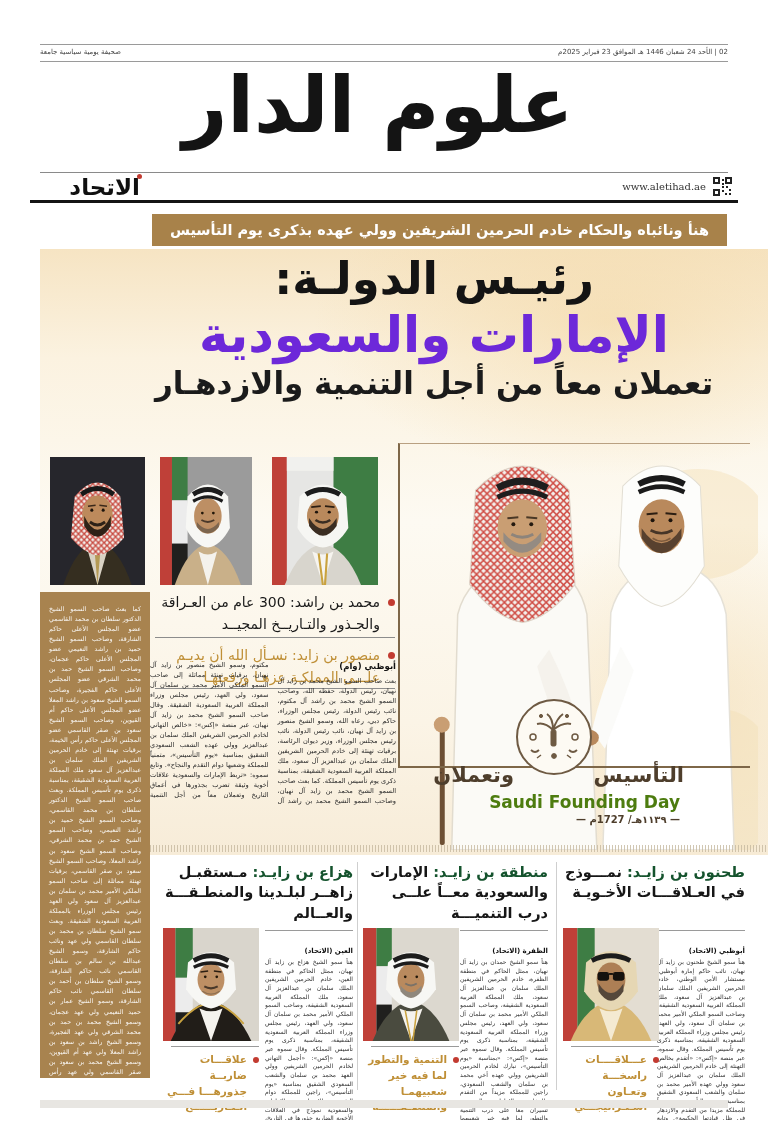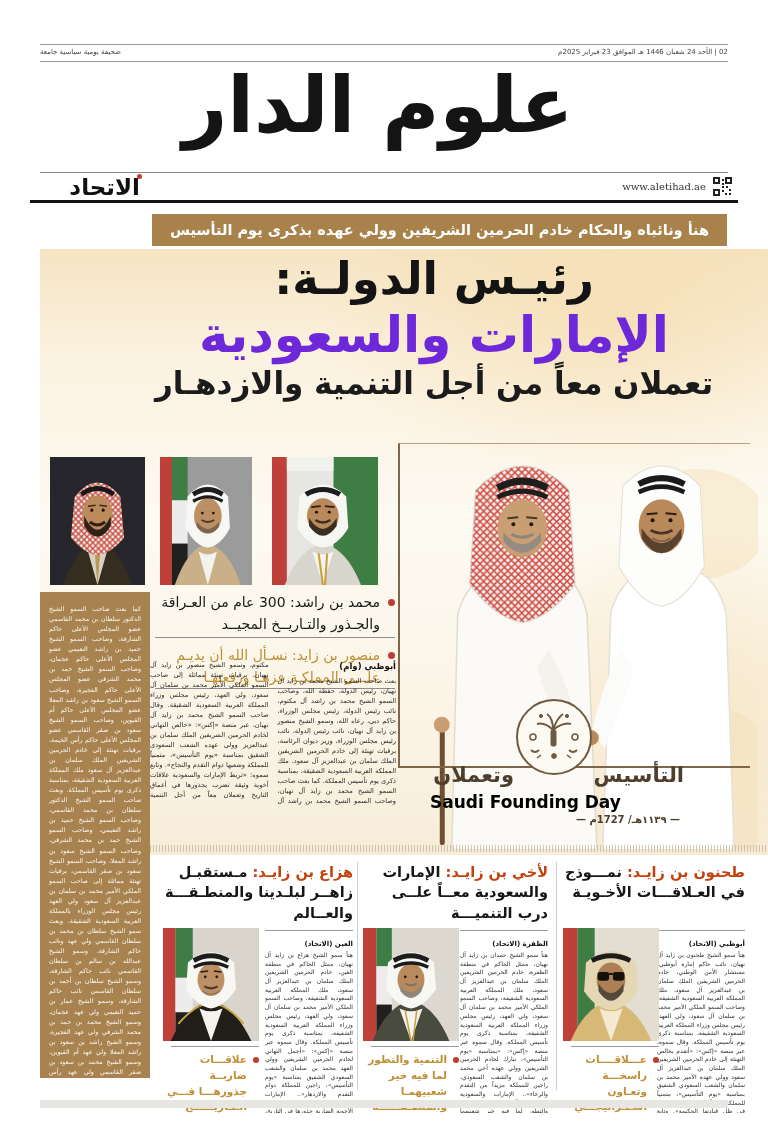--- a/index.html
+++ b/index.html
@@ -50,21 +50,21 @@
     position:absolute; left:398px; top:443px; width:352px; height:325px;
     border-left:2px solid #7e6748; border-top:1px solid #b9a081; border-bottom:2px solid #7e6748;
   }
   .big-photo { position:absolute; left:400px; top:434px; width:358px; height:416px; }
   .big-photo svg { width:100%; height:100%; display:block; }
   .emblem {
     position:absolute; left:516px; top:699px; width:76px; height:76px; border-radius:50%;
     background:#fdfaf3; border:2px solid #6e5a43; display:flex; align-items:center; justify-content:center;
   }
   .fd-word { position:absolute; top:763px; font-size:21px; font-weight:700; color:#4e3e2c; direction:rtl; }
-  .fd-en { position:absolute; left:430px; top:792px; width:250px; text-align:left; font-size:17px; font-weight:700; color:#000000; }
+  .fd-en { position:absolute; left:430px; top:792px; width:250px; text-align:right; font-size:17px; font-weight:700; color:#4d7c0f; }
   .fd-date { position:absolute; left:430px; top:814px; width:250px; text-align:right; font-size:10px; font-weight:700; color:#4e3e2c; direction:rtl; }
   
   .bullet { position:absolute; left:155px; width:240px; direction:rtl; padding-right:15px; text-align:right;
             font-size:14px; font-weight:400; line-height:1.55; }
   .bullet .dot { position:absolute; right:0; top:7px; width:7px; height:7px; border-radius:50%; background:#c23b31; }
   .bullet.gold { color:#bf8f36; }
   .bdiv { position:absolute; left:155px; width:240px; height:1px; background:#8c8c8c; }
   .main-article {
     position:absolute; left:150px; top:660px; width:246px; height:150px; overflow:hidden;
     direction:rtl; column-count:2; column-gap:9px; column-fill:auto;
@@ -81,22 +81,22 @@
   
   .dotted {
     position:absolute; left:150px; top:845px; width:618px; height:7px;
     background-image: repeating-linear-gradient(90deg, #c6b9a0 0 1px, transparent 1px 3px);
     background-size: 100% 2px; background-repeat: repeat-y; opacity:.8;
   }
   
   .vsep { position:absolute; top:862px; width:1px; height:228px; background:#cfcfcf; }
   .article { position:absolute; top:862px; height:242px; direction:rtl; }
   .art-headline { font-size:14.5px; font-weight:800; line-height:1.4; text-align:right; color:#161616; }
-  .art-headline .gold-name { color:#c2410c; }
-  .art-body-col { position:absolute; top:68px; right:0; width:88px; border-top:1px solid #9a9a9a; padding-top:9px; }
+  .art-headline .gold-name { color:#14532d; }
+  .art-body-col { position:absolute; top:68px; right:0; width:88px; border-top:1px solid #9a9a9a; padding-top:16px; }
   .art-byline { font-size:7px; font-weight:800; color:#111; margin-bottom:3px; }
   .art-text { font-size:6px; line-height:1.45; text-align:justify; color:#2e2e2e; height:162px; overflow:hidden; }
   .art-photo { position:absolute; top:66px; left:0; width:96px; height:113px; overflow:hidden; }
   .art-photo svg { width:100%; height:100%; display:block; }
   .art-quote { position:absolute; top:190px; left:0; width:96px; padding-right:12px; direction:rtl; text-align:right;
                font-size:10.5px; font-weight:800; color:#bf8f36; line-height:1.5; }
   .art-quote .dot { position:absolute; right:0; top:5px; width:6px; height:6px; border-radius:50%; background:#c23b31; }
   .art-quote .qline { position:absolute; top:-6px; right:0; width:88px; height:1px; background:#9a9a9a; }
   
   .footer-bar { position:absolute; left:40px; top:1100px; width:688px; height:8px; background:#e8e6e2; }
@@ -326,21 +326,21 @@
     </div>
     <div class="art-quote">
       <span class="qline"></span>
       <span class="dot"></span>
       <span>عـــلاقــــات راسخـــة وتعـاون اسـتـراتيجـــي</span>
     </div>
   </div>
 
   <div class="article" style="left:363px;width:185px;">
     <div class="art-headline">
-      <span class="gold-name">لأخي بن زايـد:</span><span> الإمارات والسعودية معــاً علــى درب التنميـــة</span>
+      <span class="gold-name">منطقة بن زايـد:</span><span> الإمارات والسعودية معــاً علــى درب التنميـــة</span>
     </div>
     <div class="art-body-col">
       <div class="art-byline">الظفرة (الاتحاد)</div>
       <div class="art-text">هنأ سمو الشيخ حمدان بن زايد آل نهيان، ممثل الحاكم في منطقة الظفرة، خادم الحرمين الشريفين الملك سلمان بن عبدالعزيز آل سعود، ملك المملكة العربية السعودية الشقيقة، وصاحب السمو الملكي الأمير محمد بن سلمان آل سعود، ولي العهد، رئيس مجلس وزراء المملكة العربية السعودية الشقيقة، بمناسبة ذكرى يوم تأسيس المملكة. وقال سموه عبر منصة «إكس»: «بمناسبة «يوم التأسيس»، نبارك لخادم الحرمين الشريفين وولي عهده أخي محمد بن سلمان والشعب السعودي، راجين للمملكة مزيداً من التقدم والرخاء».. الإمارات والسعودية تسيران معاً على درب التنمية والتطور لما فيه خير شعبيهما والمنطقة..</div>
     </div>
     <div class="art-photo">
       <svg viewBox="0 0 100 118" preserveAspectRatio="none">
         <rect width="100" height="118" fill="#dcd8cf"></rect>
         <rect x="0" y="0" width="14" height="118" fill="#bf4038"></rect>
         <rect x="14" y="0" width="16" height="40" fill="#3e7d44"></rect>

